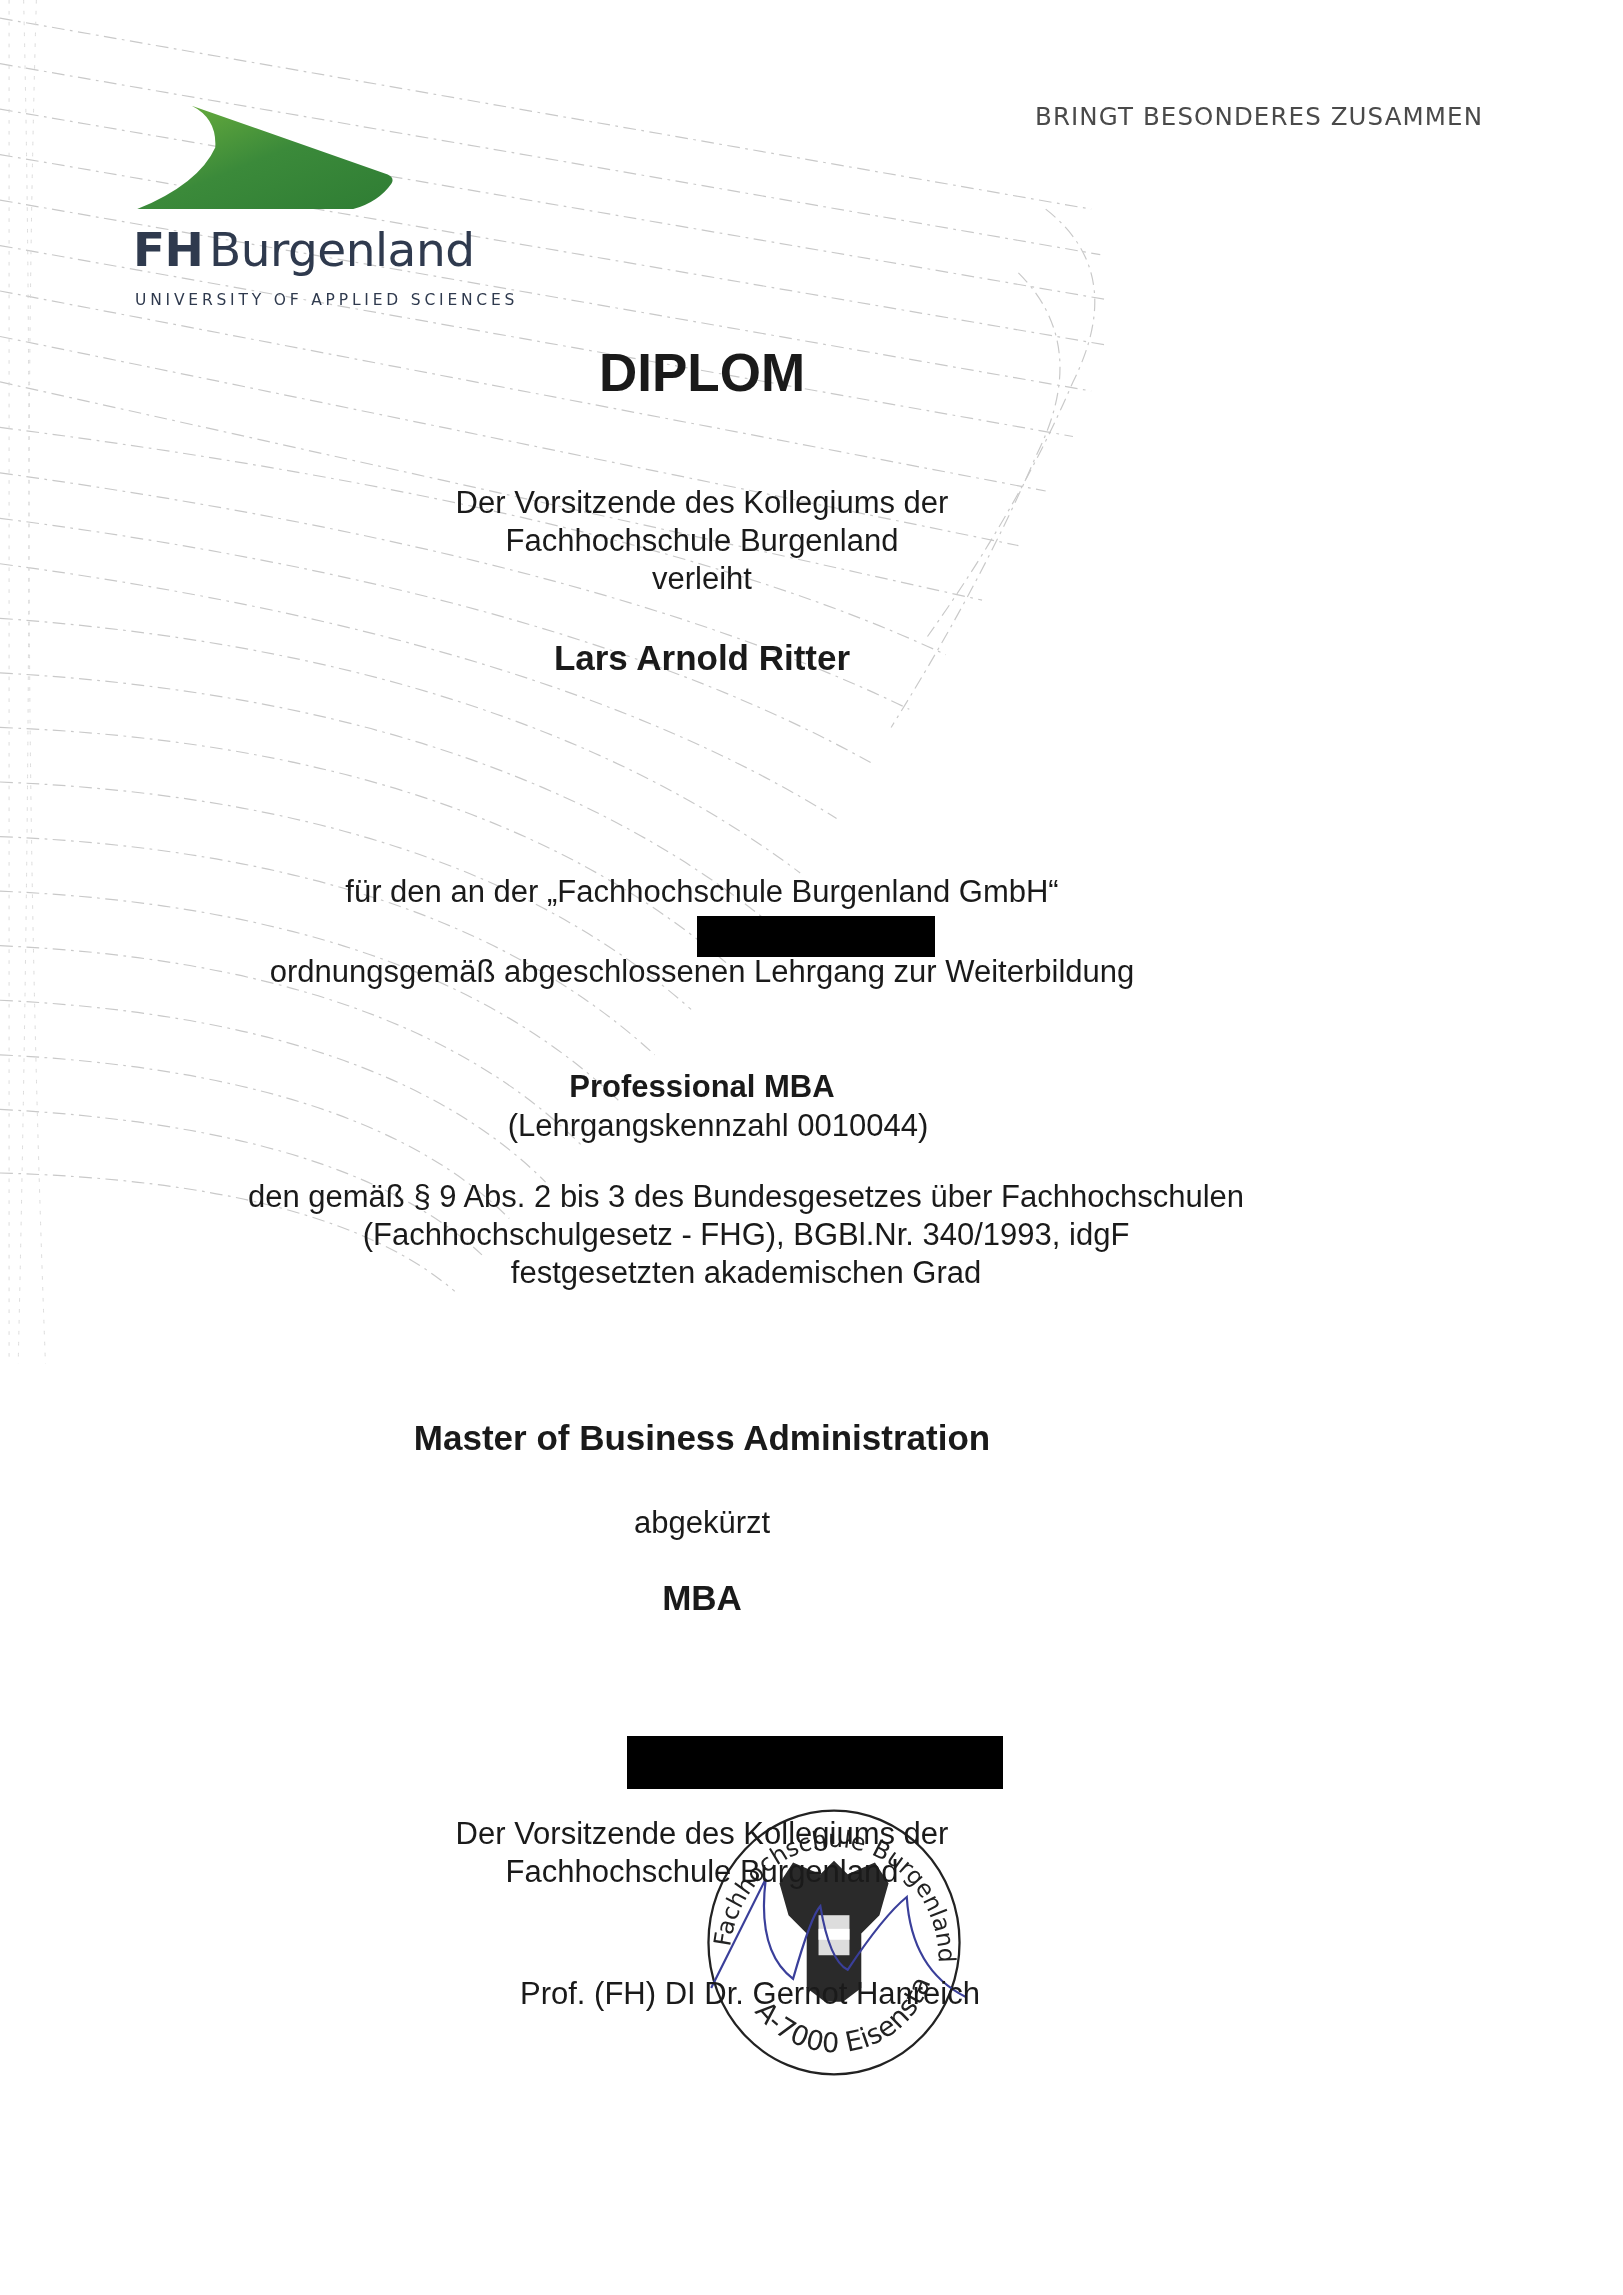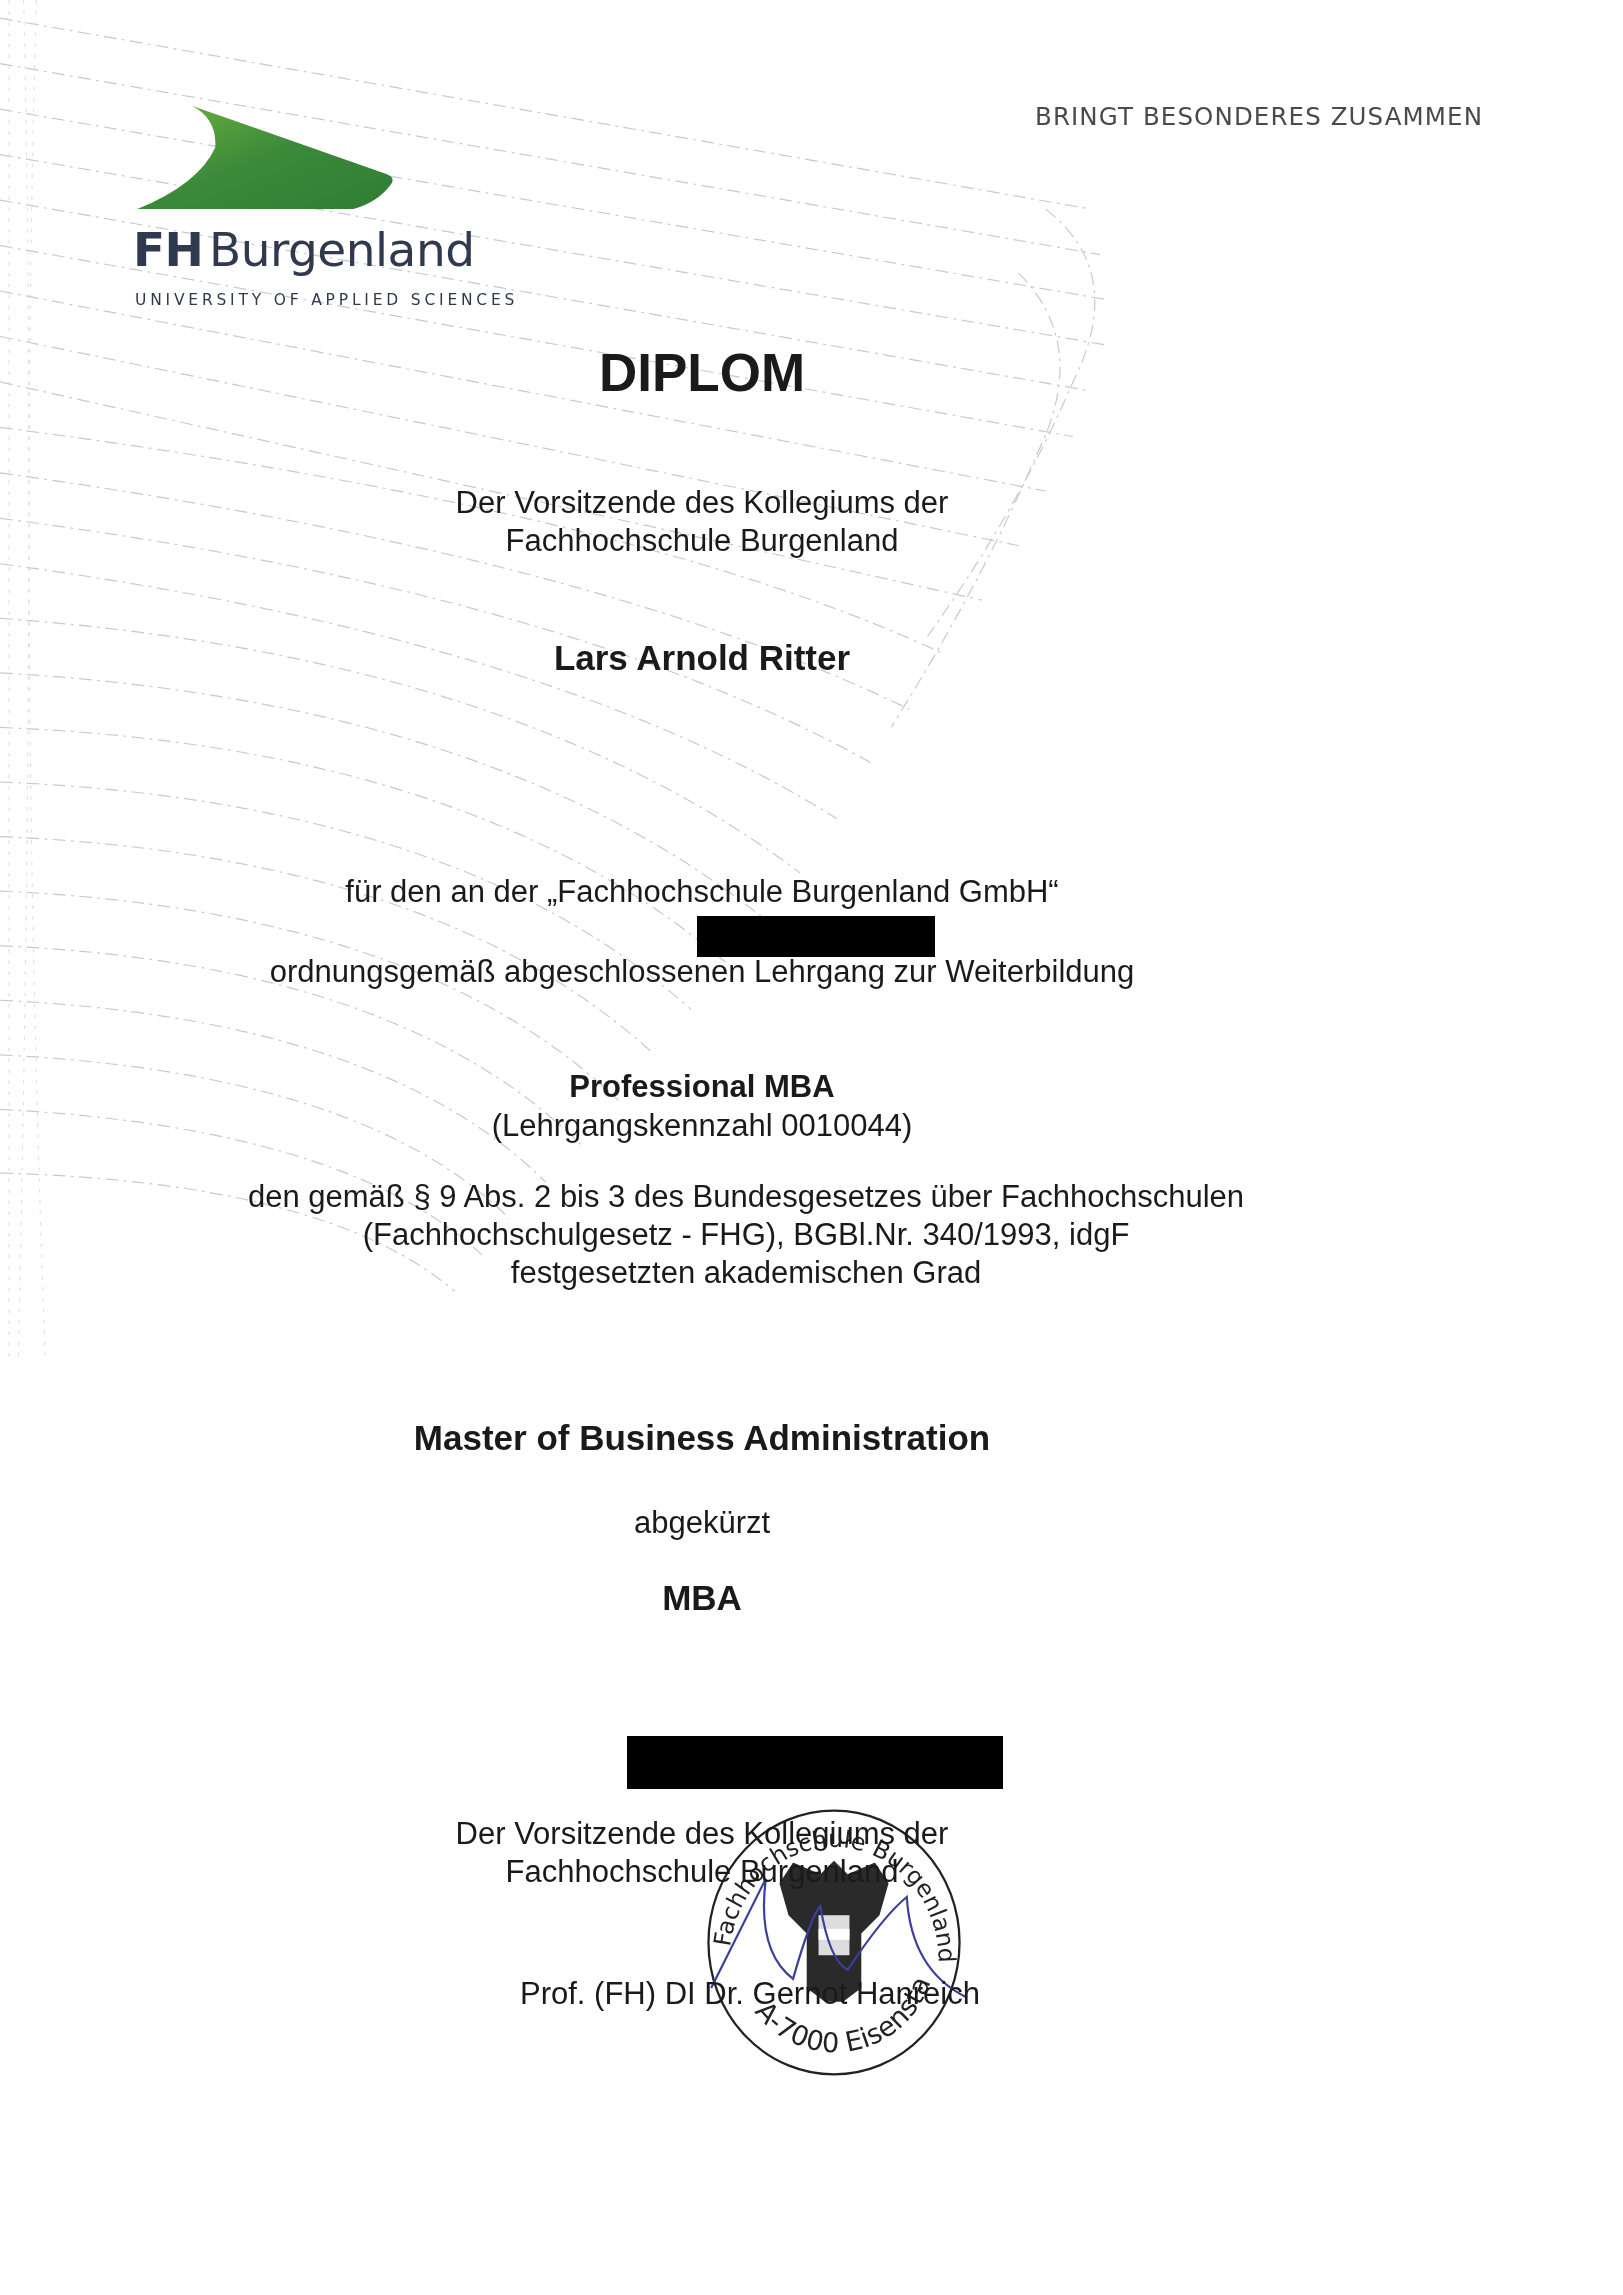--- a/index.html
+++ b/index.html
@@ -73,33 +73,34 @@
   </svg>
 </div>
 <div class="abs logo-word"><b>FH</b><span>Burgenland</span></div>
 <div class="abs logo-sub">UNIVERSITY OF APPLIED SCIENCES</div>
 
 <div class="center t-title">DIPLOM</div>
 
 <div class="center t-body" style="top:484px;">
   <div>Der Vorsitzende des Kollegiums der</div>
   <div>Fachhochschule Burgenland</div>
+  <div>verleiht</div>
 </div>
 
 <div class="center t-bold-lg" style="top:638px;">Lars Arnold Ritter</div>
 
 <div class="center t-body" style="top:756px;">
 </div>
 
 <div class="center t-body" style="top:873px;">für den an der „Fachhochschule Burgenland GmbH“</div>
 <div class="redact" style="left:697px; top:916px; width:238px; height:41px;"></div>
 <div class="center t-body" style="top:953px;">ordnungsgemäß abgeschlossenen Lehrgang zur Weiterbildung</div>
 
 <div class="center t-bold-md" style="top:1069px;">Professional MBA</div>
-<div class="center t-body" style="top:1107px;">(Lehrgangskennzahl 0010044)</div>
+<div class="center t-body" style="top:1107px;margin-left:16px;">(Lehrgangskennzahl 0010044)</div>
 
 <div class="center t-body" style="top:1178px;padding-left:44px;">
   <div>den gemäß § 9 Abs. 2 bis 3 des Bundesgesetzes über Fachhochschulen</div>
   <div>(Fachhochschulgesetz - FHG), BGBl.Nr. 340/1993, idgF</div>
   <div>festgesetzten akademischen Grad</div>
 </div>
 
 <div class="center t-bold-lg" style="top:1418px;">Master of Business Administration</div>
 <div class="center t-body" style="top:1504px;">abgekürzt</div>
 <div class="center t-bold-lg" style="top:1578px;">MBA</div>

